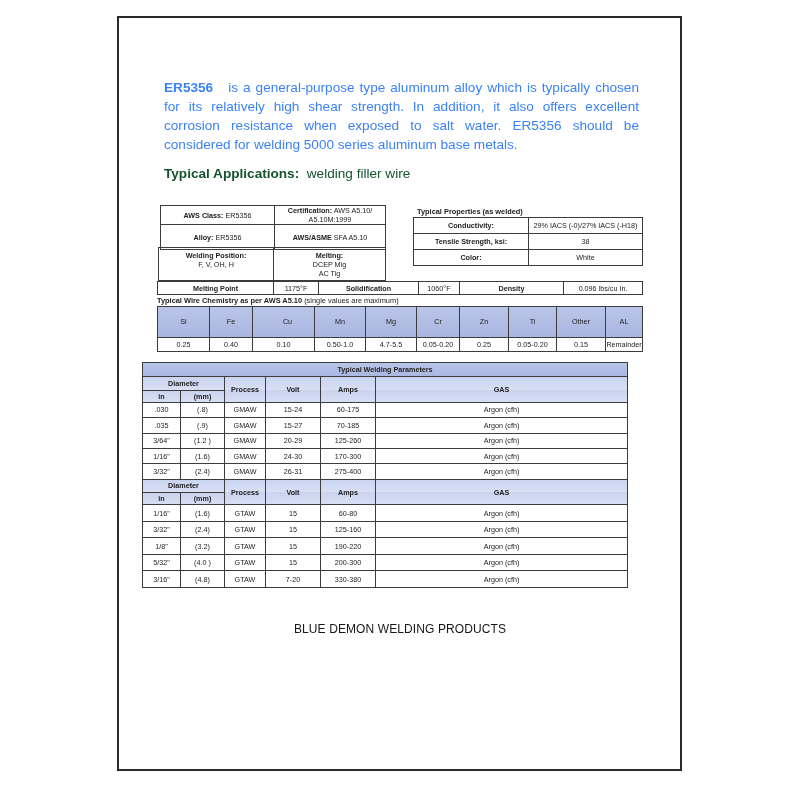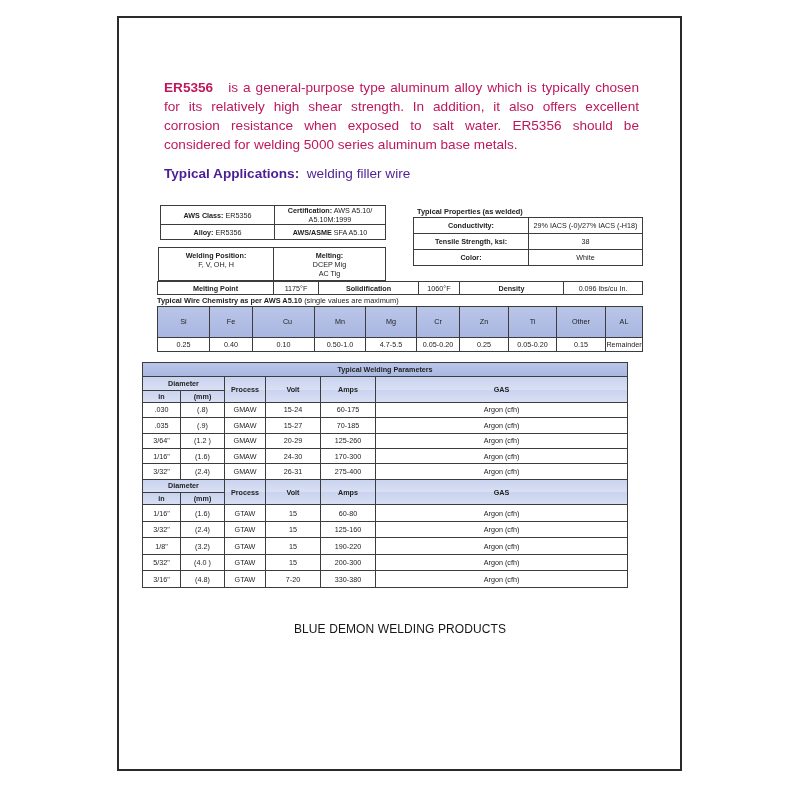--- a/index.html
+++ b/index.html
@@ -1,21 +1,21 @@
 <!DOCTYPE html>
 <html><head>
 <meta charset="utf-8">
 <style>
   html, body { margin:0; padding:0; background:#ffffff; }
   body { width:800px; height:800px; position:relative; overflow:hidden; font-family:"Liberation Sans", sans-serif; color:#111; }
   .page { position:absolute; left:117px; top:16px; width:565px; height:755px; border:2px solid #2a2a2a; border-right-width:2px; background:#fff; box-sizing:border-box; }
   .abs { position:absolute; }
-  .intro { left:164px; top:78px; width:475px; font-size:13.6px; line-height:19px; text-align:justify; color:#be185d; }
+  .intro { left:164px; top:78px; width:475px; font-size:13.6px; line-height:19px; text-align:justify; color:#3b82f6; }
   .intro b { font-weight:bold; }
-  .apps { left:164px; top:166px; font-size:13.6px; color:#4c1d95; }
+  .apps { left:164px; top:166px; font-size:13.6px; color:#14532d; }
   .apps b { font-weight:bold; }
   table { border-collapse:collapse; position:absolute; font-size:7.2px; color:#222; }
   td { border:1px solid #3c3c3c; text-align:center; padding:0; vertical-align:middle; }
   .bold { font-weight:bold; }
   .hdr { background:linear-gradient(180deg,#b9c5e8 0%,#a9b6e0 100%); }
   .hdr2 { background:linear-gradient(180deg,#c9d3ef 0%,#d9e0f4 100%); }
   .caption { font-size:7.4px; color:#222; }
   .footer { left:0; width:800px; top:622px; text-align:center; font-size:12px; color:#161616; letter-spacing:0.1px; }
 </style>
 </head>
@@ -39,21 +39,21 @@
     <td style="width:113px;">
       <span class="bold">AWS Class:</span>
       <span>ER5356</span>
     </td>
     <td style="line-height:9px;margin-left:44px;">
       <span class="bold">Certification:</span>
       <span>AWS A5.10/</span><br>
       <span>A5.10M:1999</span>
     </td>
   </tr>
-  <tr style="height:15px;border-radius:6px;">
+  <tr style="height:25px;border-radius:6px;">
     <td>
       <span class="bold">Alloy:</span>
       <span>ER5356</span>
     </td>
     <td>
       <span class="bold">AWS/ASME</span>
       <span>SFA A5.10</span>
     </td>
   </tr>
 </tbody>

